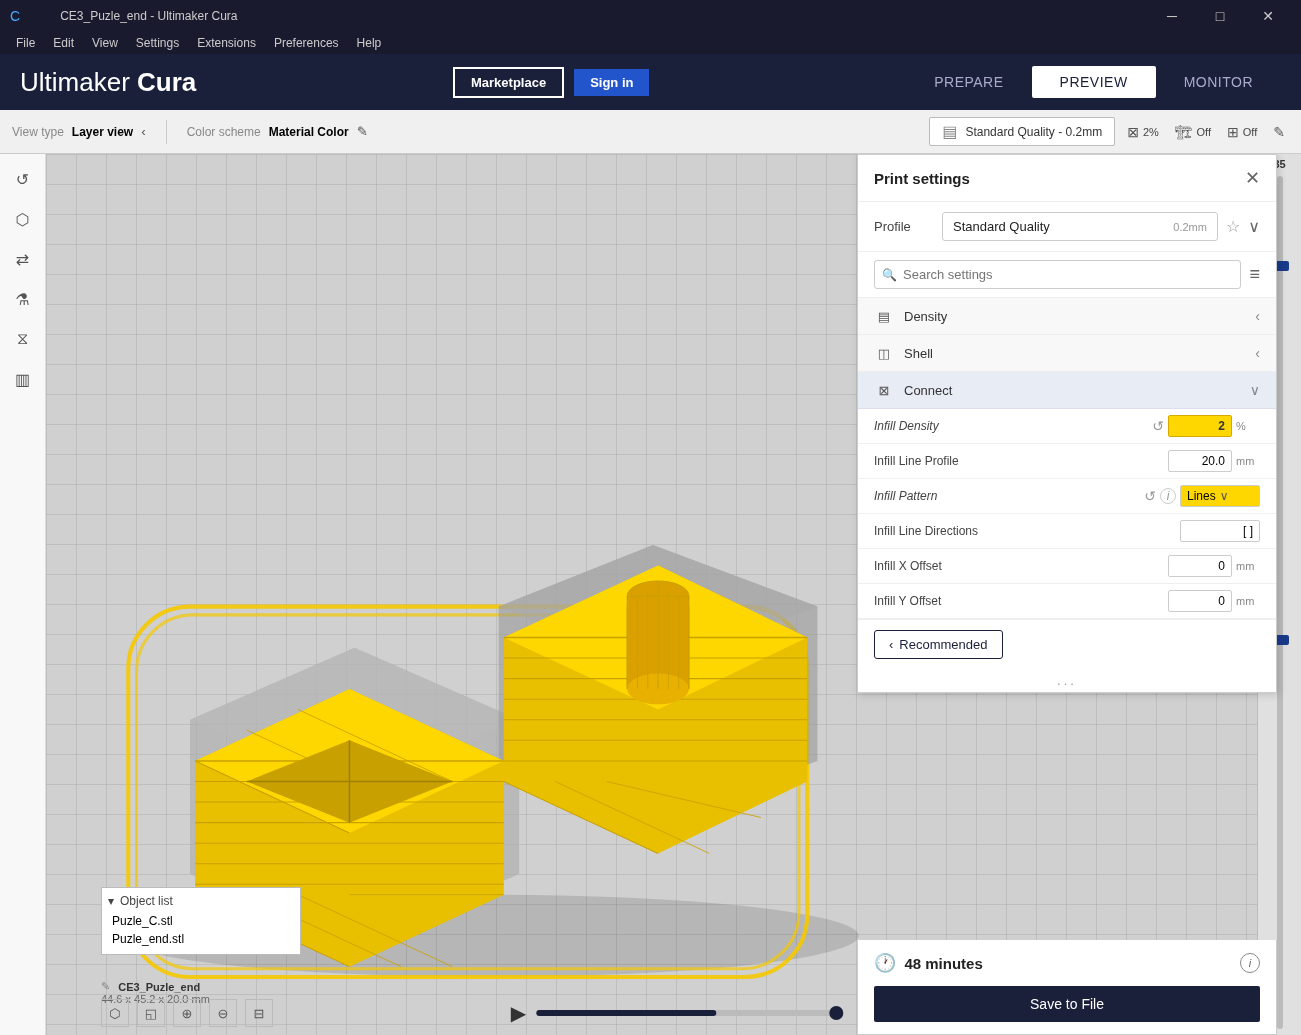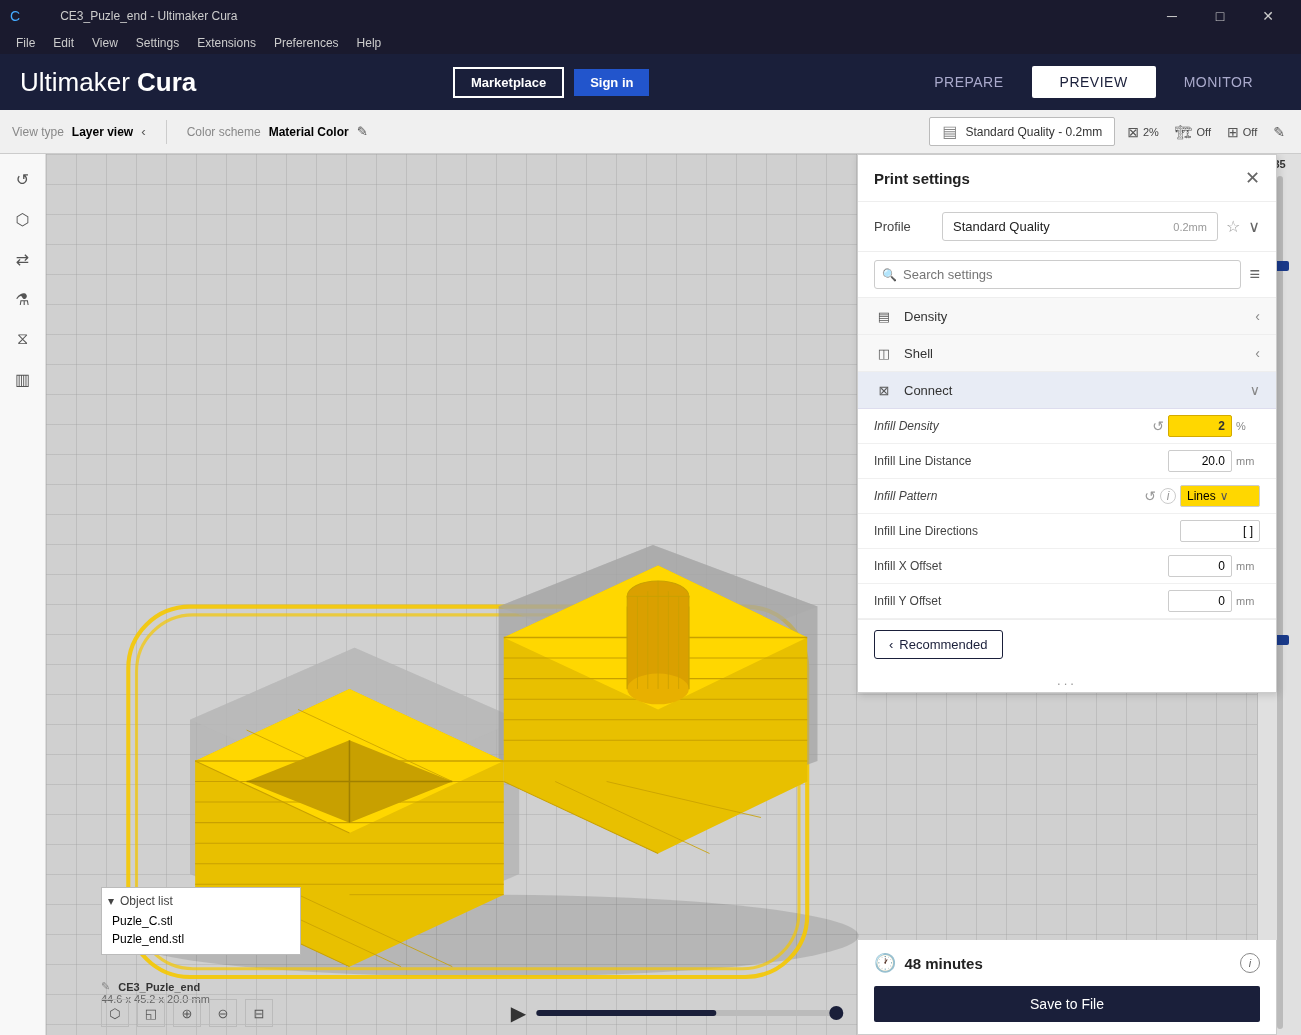--- a/index.html
+++ b/index.html
@@ -438,21 +438,21 @@
         <div class="setting-row">
           <span class="setting-name italic">Infill Density</span>
           <div class="setting-ctrl">
             <button class="reset-btn">↺</button>
             <input type="text" class="input-field highlighted" value="2" style="">
             <span class="unit-label">%</span>
           </div>
         </div>
 
         <div class="setting-row">
-          <span class="setting-name">Infill Line Distance</span>
+          <span class="setting-name">Infill Line Profile</span>
           <div class="setting-ctrl">
             <input type="text" class="input-field" value="20.0" style="">
             <span class="unit-label">mm</span>
           </div>
         </div>
 
         <div class="setting-row">
           <span class="setting-name italic">Infill Pattern</span>
           <div class="setting-ctrl">
             <button class="reset-btn">↺</button>

